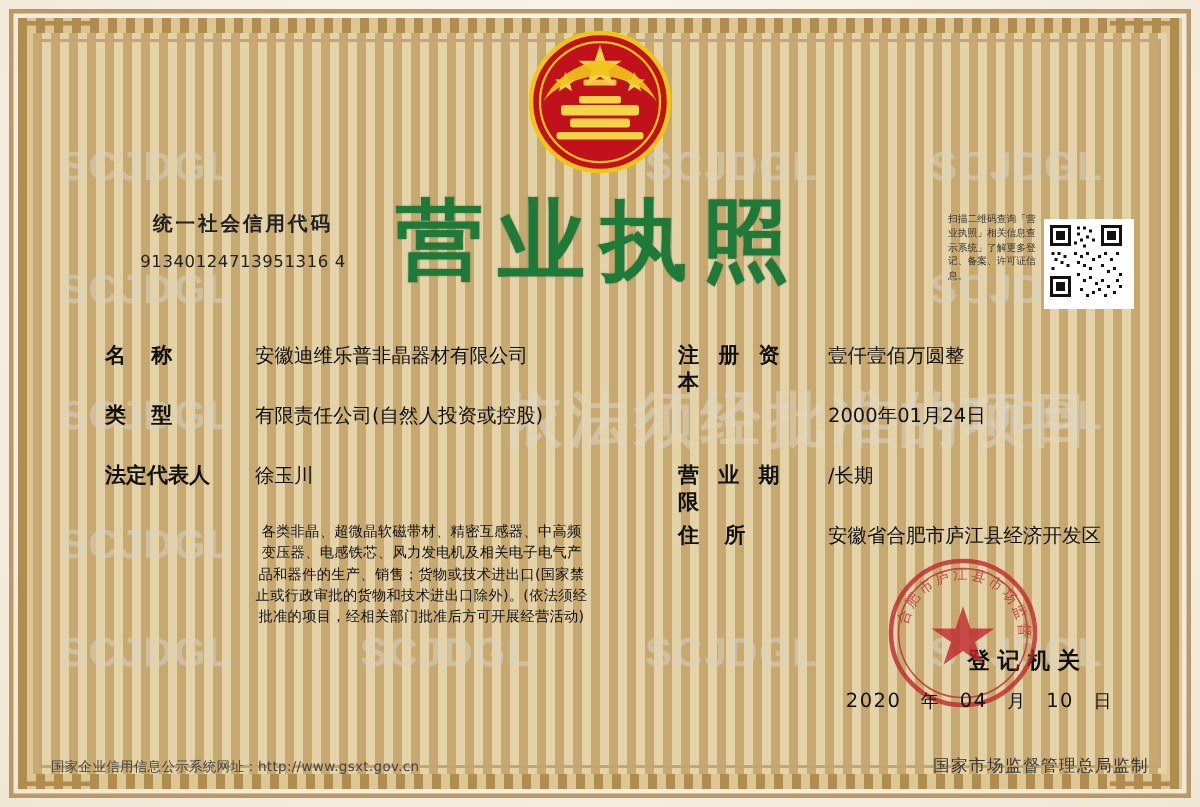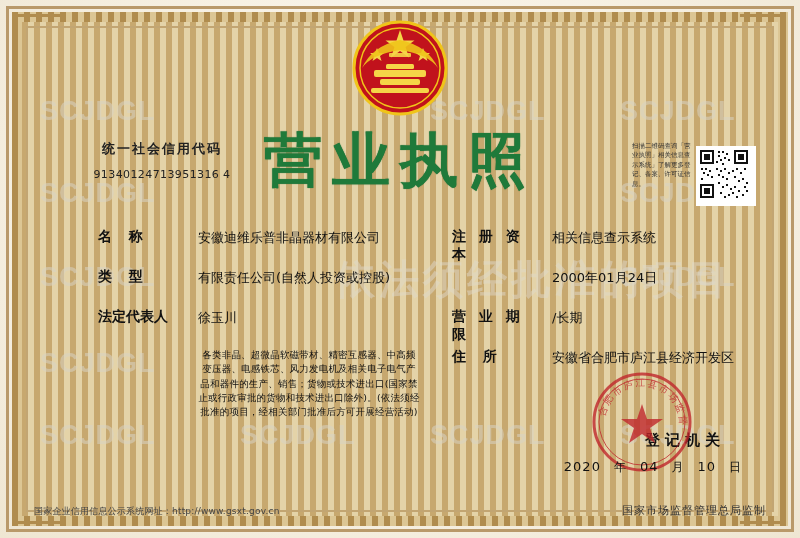--- a/index.html
+++ b/index.html
@@ -81,21 +81,21 @@
 
   
   .qr-box{position:absolute;right:44px;top:146px;width:56px;height:56px;background:#fff;padding:2px;}
   .qr-note{
     position:absolute;right:106px;top:142px;width:62px;
     font-size:6.5px;line-height:1.45;color:#333;
   }
 
   
   .fields{position:absolute;left:0;top:228px;right:0;}
-  .col-left{position:absolute;left:70px;top:0;width:322px;margin-left:28px;}
+  .col-left{position:absolute;left:70px;top:0;width:322px;}
   .col-right{position:absolute;left:452px;top:0;width:300px;}
   .row{position:relative;min-height:30px;margin-bottom:10px;}
   .lbl{
     position:absolute;left:0;top:0;width:92px;
     font-size:14px;font-weight:bold;color:#111;
     letter-spacing:6px;
   }
   .lbl.sp4{letter-spacing:4px;}
   .lbl.sp0{letter-spacing:0px;}
   .val{
@@ -259,21 +259,21 @@
         <div class="val">徐玉川</div>
       </div>
       <div class="row">
         <div class="val small">各类非晶、超微晶软磁带材、精密互感器、中高频变压器、电感铁芯、风力发电机及相关电子电气产品和器件的生产、销售；货物或技术进出口(国家禁止或行政审批的货物和技术进出口除外)。(依法须经批准的项目，经相关部门批准后方可开展经营活动)</div>
       </div>
     </div>
 
     <div class="col-right">
       <div class="row">
         <div class="lbl sp4">注 册 资 本</div>
-        <div class="val">相关信息查示系统</div>
+        <div class="val">壹仟壹佰万圆整</div>
       </div>
       <div class="row">
         <div class="val">2000年01月24日</div>
       </div>
       <div class="row">
         <div class="lbl sp4">营 业 期 限</div>
         <div class="val">/长期</div>
       </div>
       <div class="row">
         <div class="lbl">住        所</div>

